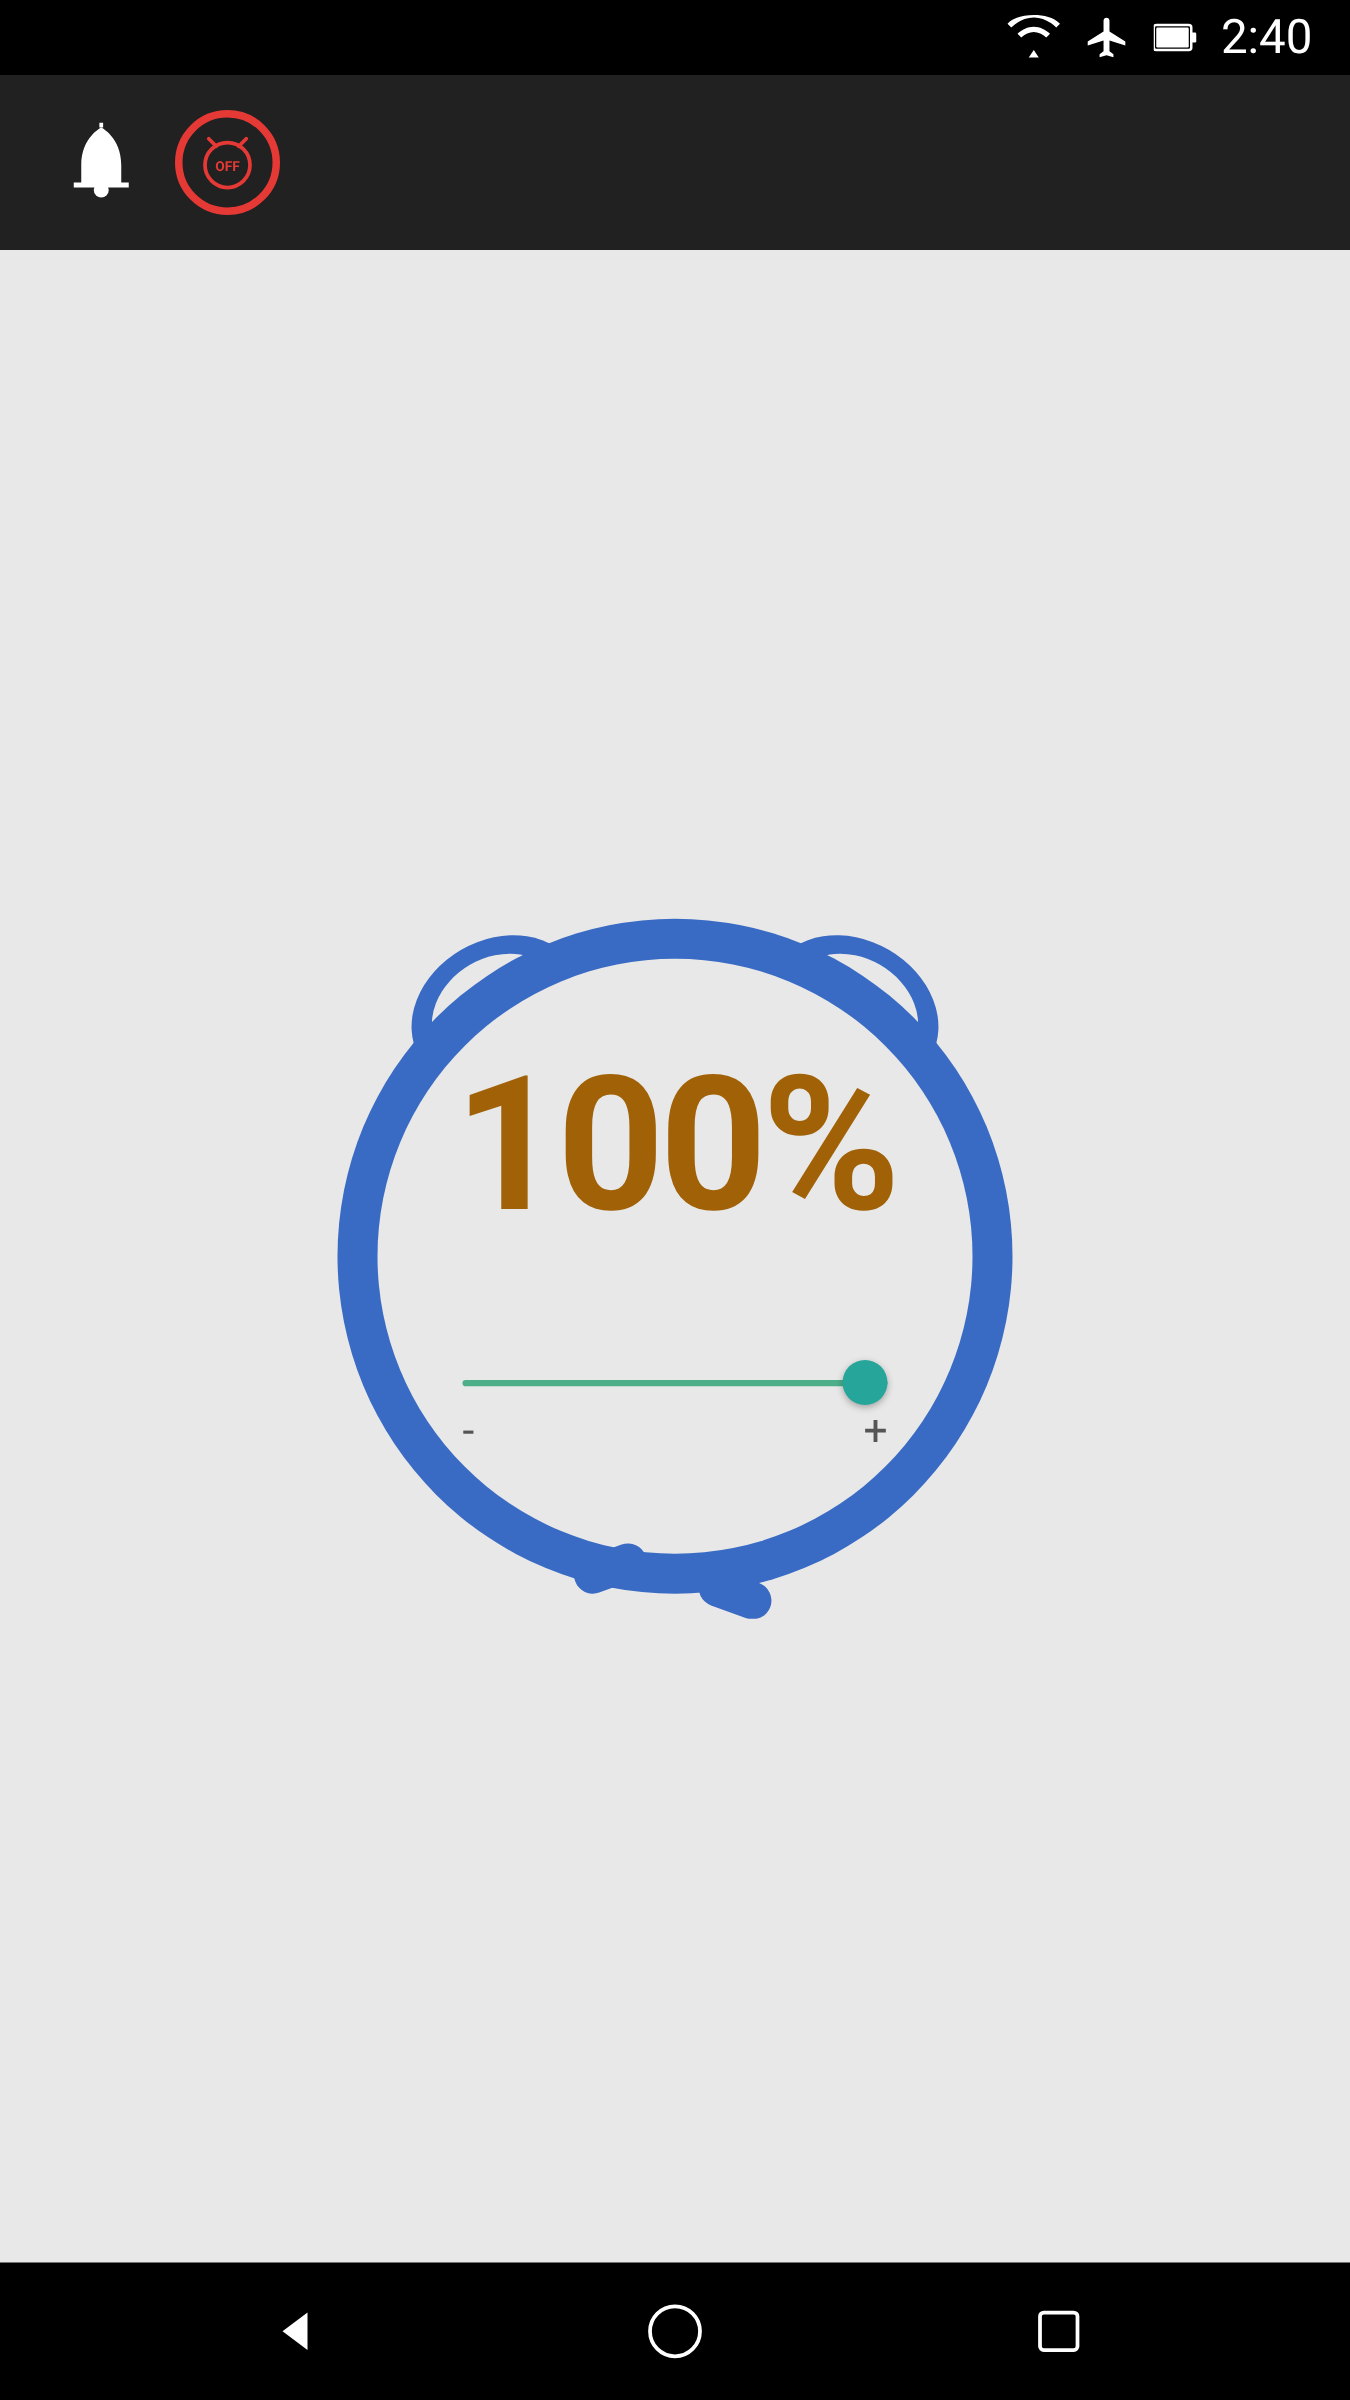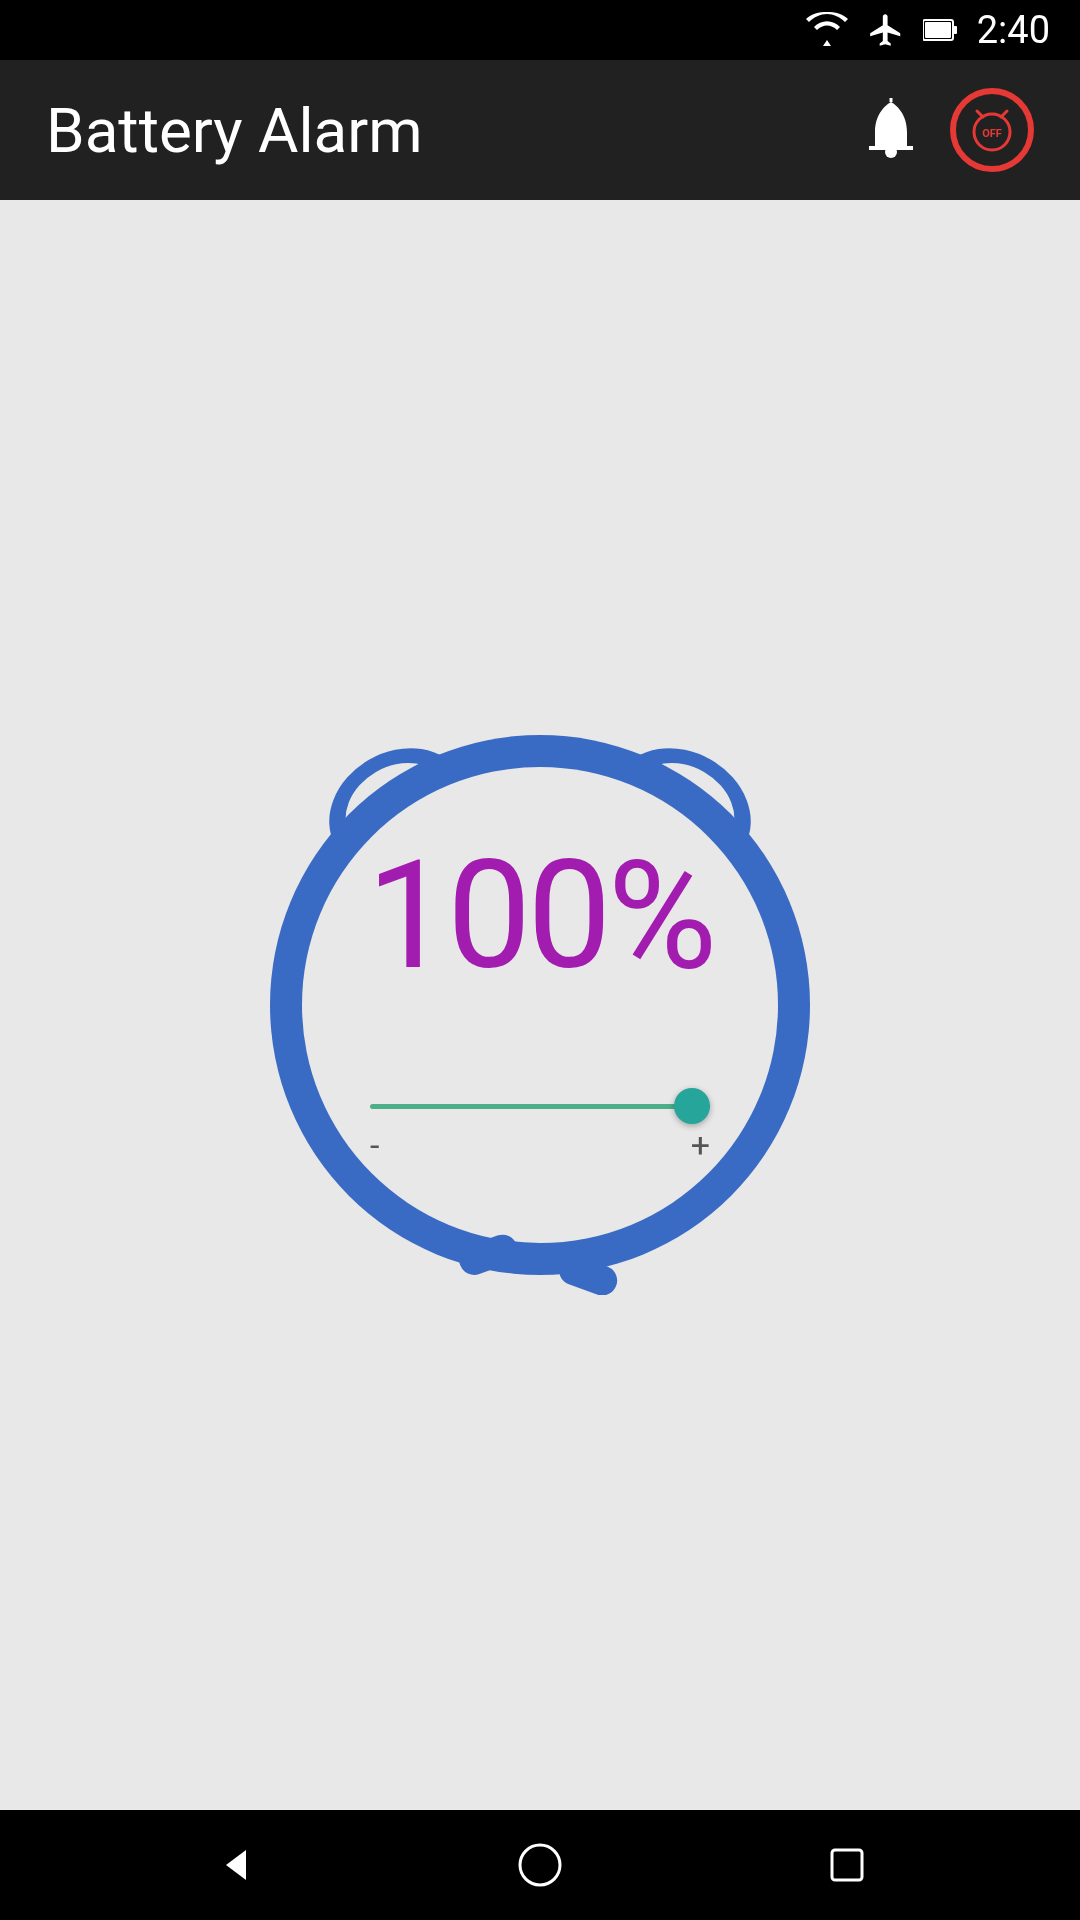--- a/index.html
+++ b/index.html
@@ -138,22 +138,22 @@
       left: 50%;
       transform: translate(-50%, -58%);
       display: flex;
       flex-direction: column;
       align-items: center;
       gap: 20px;
     }
 
     .percentage-value {
       font-size: 150px;
-      font-weight: 400;
-      color: #a21caf;
+      font-weight: 700;
+      color: #a16207;
       line-height: 1;
       letter-spacing: -4px;
     }
 
     
     .slider-container {
       position: absolute;
       bottom: 130px;
       left: 50%;
       transform: translateX(-50%);
@@ -244,21 +244,20 @@
     <svg class="battery-status-icon" viewBox="0 0 36 28" fill="white">
       <rect x="0" y="4" width="30" height="20" rx="2" ry="2" stroke="white" stroke-width="2" fill="none"></rect>
       <rect x="30" y="10" width="4" height="8" rx="1" fill="white"></rect>
       <rect x="2" y="6" width="26" height="16" rx="1" fill="white"></rect>
     </svg>
     <span class="status-time">2:40</span>
   </div>
 </div>
 
 <div class="app-bar">
-  <span class="app-title">Battery Alarm</span>
   <div class="app-bar-actions">
 
     <div class="bell-icon-wrap">
       <svg width="60" height="65" viewBox="0 0 60 65" fill="none">
         <path d="M30 4C30 4 14 12 14 34v14H8v4h44v-4h-6V34C46 12 30 4 30 4z" fill="white"></path>
         <path d="M30 4V0" stroke="white" stroke-width="3"></path>
         <ellipse cx="30" cy="54" rx="6" ry="6" fill="white"></ellipse>
       </svg>
     </div>
 

